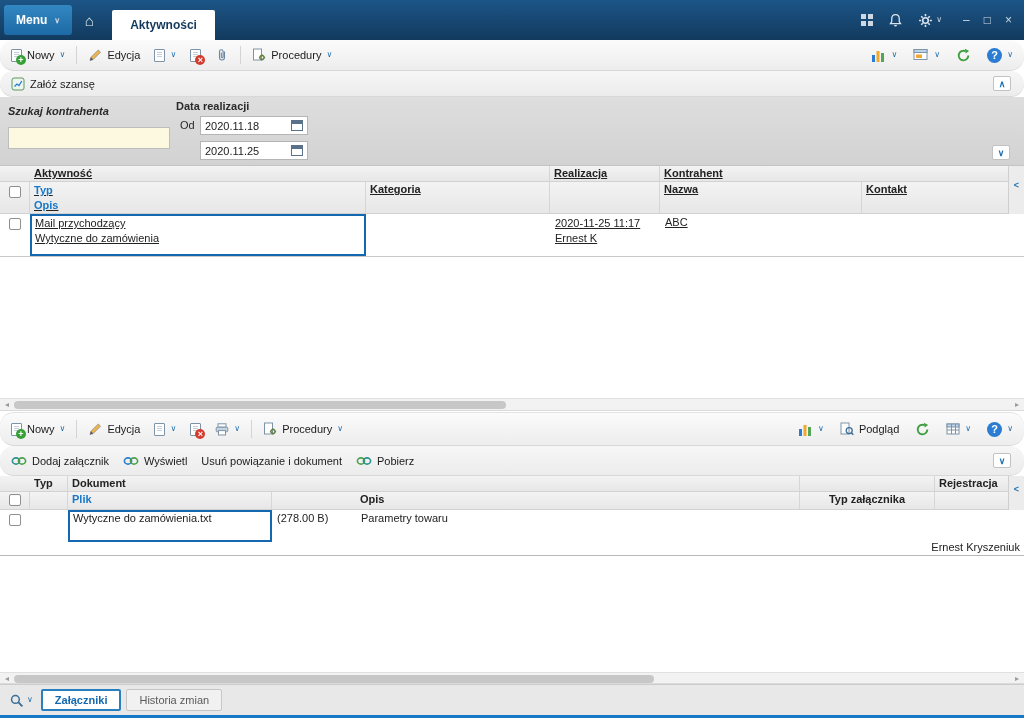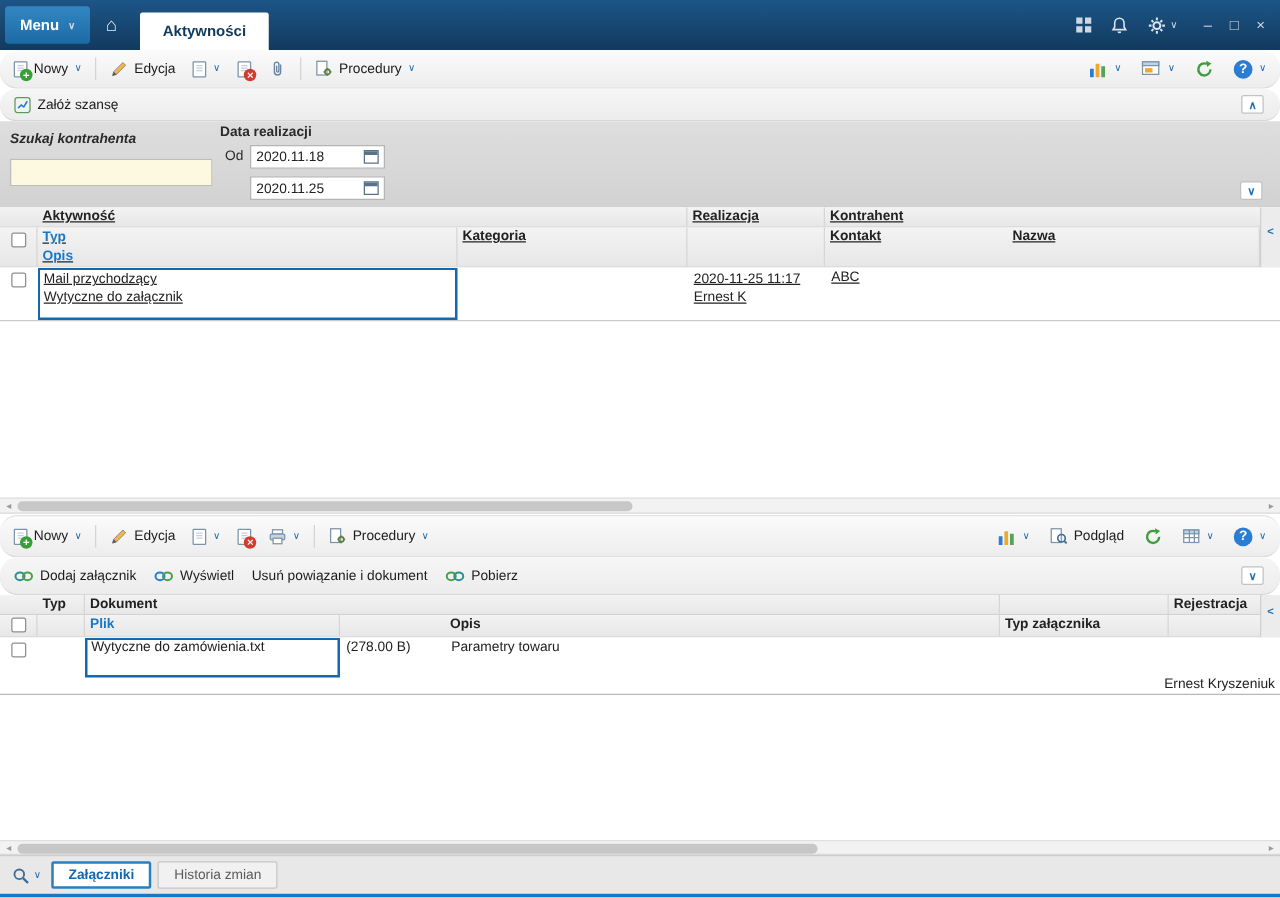--- a/index.html
+++ b/index.html
@@ -250,33 +250,33 @@
     <div class="hrow" style="height:32px;">
       <div class="cbcell">
         <span class="cbx"></span>
       </div>
       <div class="hcell blu two-line" style="width:336px;">
         <div>Typ</div>
         <div>Opis</div>
       </div>
       <div class="hcell" style="width:184px;">Kategoria</div>
       <div class="hcell" style="width:110px;"></div>
+      <div class="hcell" style="width:202px;">Nazwa</div>
       <div class="hcell" style="width:146px;border-right:none;">Kontakt</div>
-      <div class="hcell" style="width:202px;">Nazwa</div>
     </div>
     <div class="strip" style="height:48px;">
       <span>&lt;</span>
     </div>
     <div class="drow" style="height:43px;">
       <div class="cbcell" style="border-right:none;">
         <span class="cbx"></span>
       </div>
       <div class="dcell sel two-line" style="width:336px;">
         <div>Mail przychodzący</div>
-        <div>Wytyczne do załącznik</div>
+        <div>Wytyczne do zamówienia</div>
       </div>
       <div class="dcell" style="width:184px;"></div>
       <div class="dcell two-line" style="width:110px;">
         <div>2020-11-25 11:17</div>
         <div>Ernest K</div>
       </div>
       <div class="dcell" style="width:202px;">ABC</div>
       <div class="dcell" style="width:146px;"></div>
     </div>
   </div>
@@ -416,21 +416,21 @@
       <div class="cbcell" style="padding-top:2px;">
         <span class="cbx"></span>
       </div>
       <div class="hcell" style="width:38px;"></div>
       <div class="hcell blu" style="width:204px;">Plik</div>
       <div class="hcell" style="width:84px;margin-top:36px;">
         <span class="cv" style="font-size:10px;">↑</span>
         <span>Rozmiar</span>
       </div>
       <div class="hcell" style="width:444px;">Opis</div>
-      <div class="hcell" style="width:135px;">Typ załącznika</div>
+      <div class="hcell" style="width:135px;text-align:center;">Typ załącznika</div>
       <div class="hcell" style="width:73px;border-right:none;"></div>
     </div>
     <div class="strip" style="height:34px;padding-top:8px;">
       <span>&lt;</span>
     </div>
     <div class="drow" style="height:46px;border-bottom:1px solid #b9b9b9;">
       <div class="cbcell" style="border-right:none;">
         <span class="cbx"></span>
       </div>
       <div class="dcell" style="width:38px;"></div>

